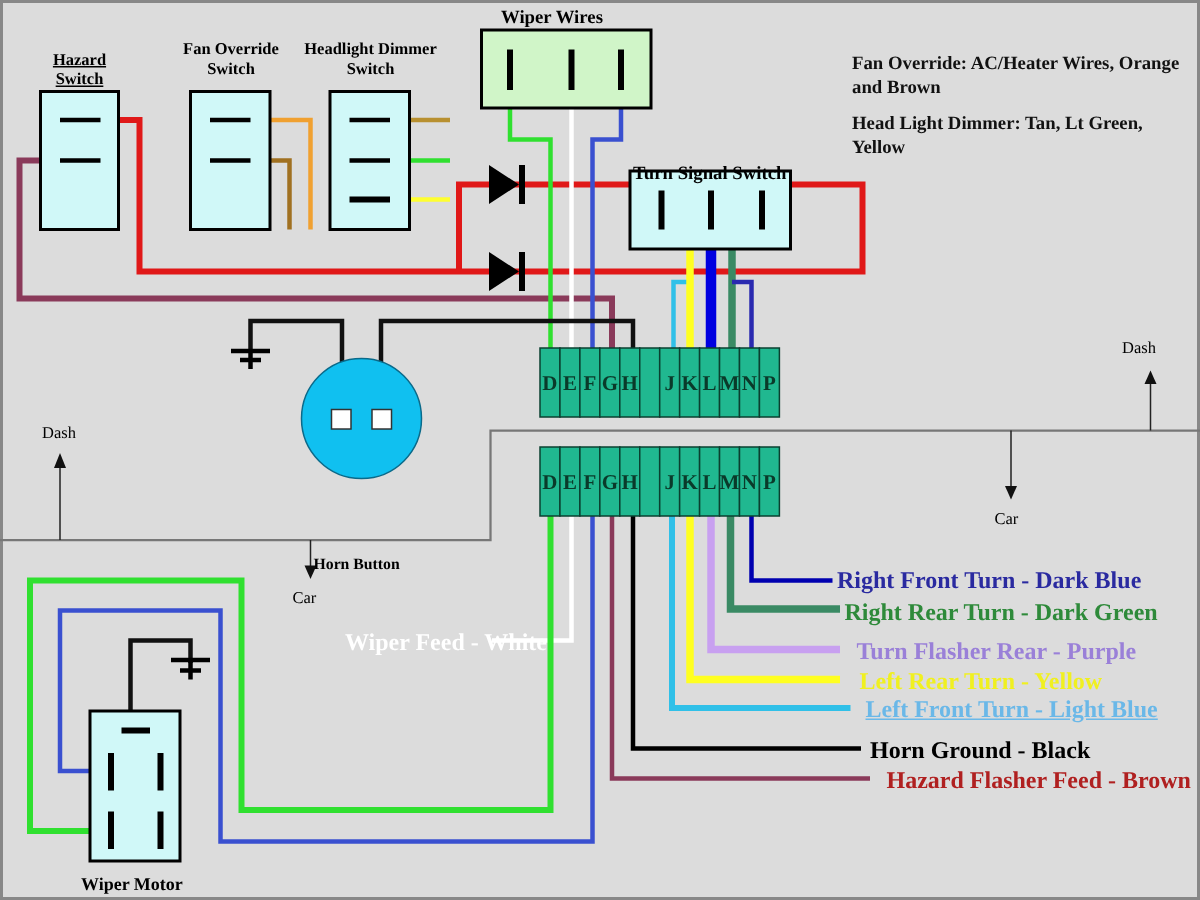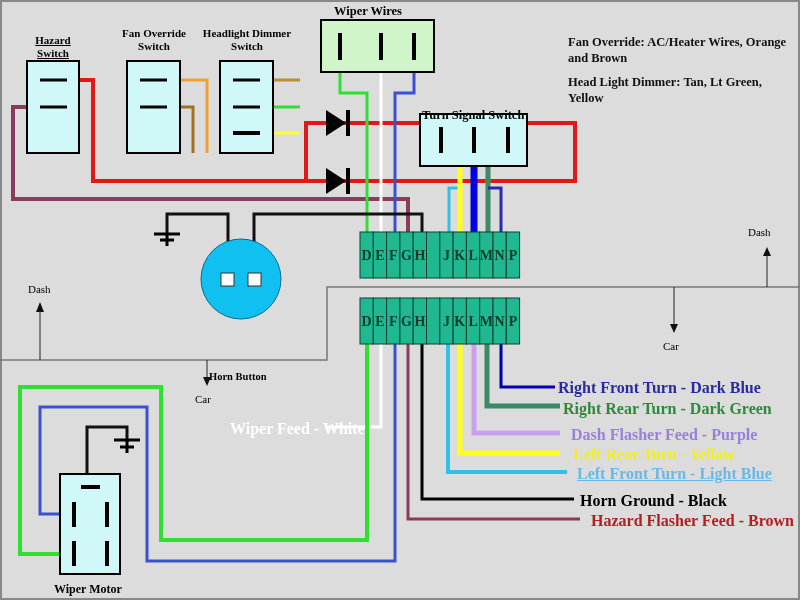--- a/index.html
+++ b/index.html
@@ -216,18 +216,18 @@
 <div class="lbl region" style="left:28px; top:283px;">Dash</div>
 <div class="lbl region" style="left:195px; top:393px;">Car</div>
 <div class="lbl region" style="left:748px; top:226px;">Dash</div>
 <div class="lbl region" style="left:663px; top:340px;">Car</div>
 
 <div class="legend" style="left:230px; top:420px; color:#ffffff;">Wiper Feed - White</div>
 
 <div id="legend-list">
     <div class="legend" style="left: 558px; top: 379px; color: rgb(42, 42, 160);">Right Front Turn - Dark Blue</div>
     <div class="legend" style="left: 563px; top: 400px; color: rgb(46, 138, 58);">Right Rear Turn - Dark Green</div>
-    <div class="legend" style="left: 571px; top: 426px; color: rgb(154, 128, 216);">Dash Flasher Feed - Purple</div>
+    <div class="legend" style="left: 571px; top: 426px; color: rgb(154, 128, 216);">Turn Flasher Rear - Purple</div>
     <div class="legend" style="left: 573px; top: 446px; color: rgb(240, 240, 32);">Left Rear Turn - Yellow</div>
     <div class="legend" style="left: 577px; top: 465px; color: rgb(106, 184, 232); text-decoration: underline;">Left Front Turn - Light Blue</div>
     <div class="legend" style="left: 580px; top: 492px; color: rgb(0, 0, 0);">Horn Ground - Black</div>
     <div class="legend" style="left: 591px; top: 512px; color: rgb(176, 32, 32);">Hazard Flasher Feed - Brown</div>
   </div>
 
 </body></html>

